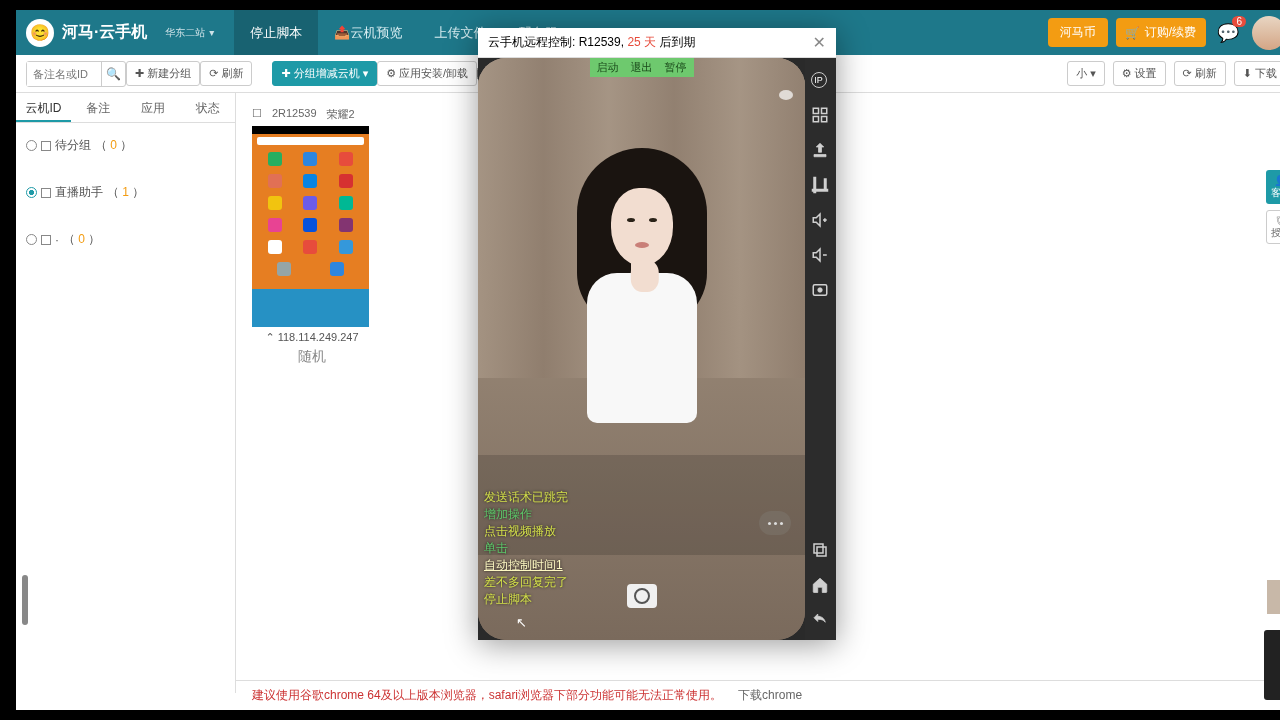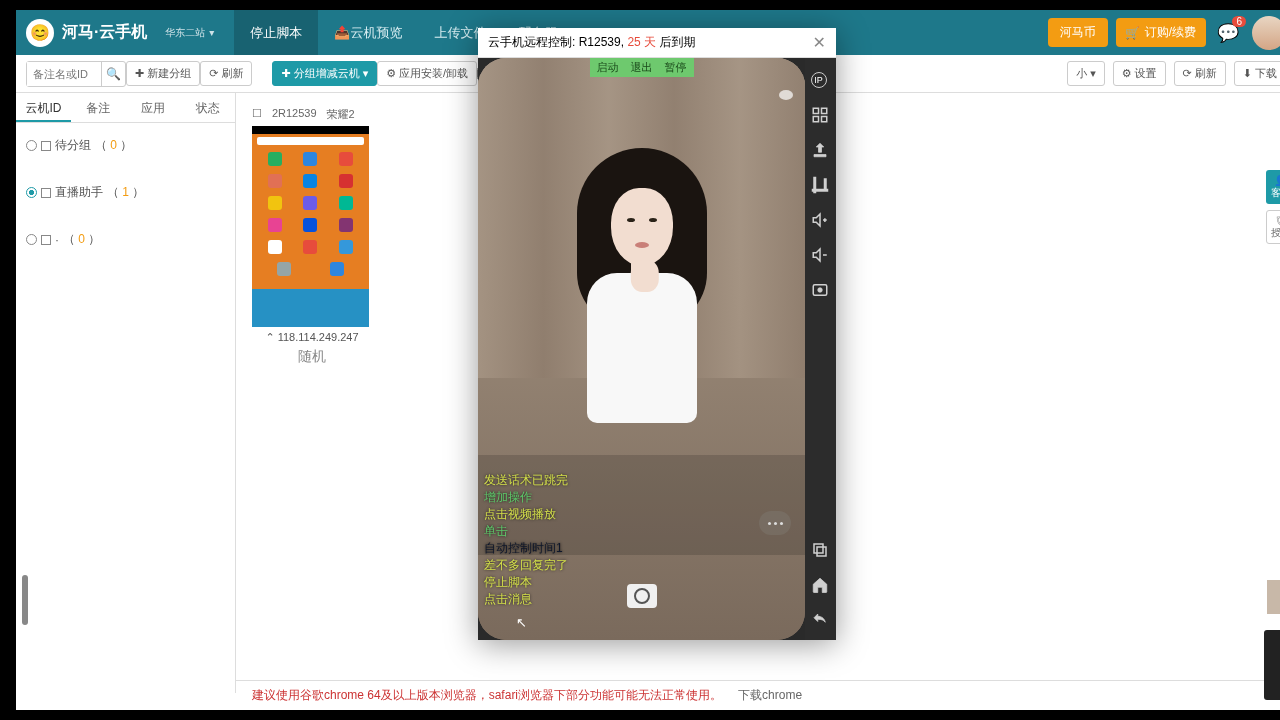--- a/index.html
+++ b/index.html
@@ -76,21 +76,21 @@
 .neck { position: absolute; left: 50%; top: 112px; transform: translateX(-50%); width: 22px; height: 18px; background: #f2ddd0; }
 .shirt { position: absolute; left: 50%; top: 125px; transform: translateX(-50%); width: 110px; height: 150px; background: #f8f8f8; border-radius: 30px 30px 10px 10px; }
 .hand { position: absolute; left: 50%; top: 112px; transform: translateX(-40%); width: 28px; height: 32px; background: #f2ddd0; border-radius: 40%; z-index: 2; }
 .top-ctrls { position: absolute; top: 0; left: 50%; transform: translateX(-50%); display: flex; gap: 2px; background: #6ec96e; padding: 2px; font-size: 11px; color: #1a4a1a; }
 .top-ctrls span { padding: 0 5px; }
 .bubble { position: absolute; right: 12px; top: 32px; width: 14px; height: 10px; background: #fff; border-radius: 50%; opacity: 0.7; }
 .chat-area { position: absolute; bottom: 28px; left: 0; right: 0; padding: 4px 6px; font-size: 12px; line-height: 17px; }
 .chat-area div { text-shadow: 0 0 3px rgba(0,0,0,0.8); }
 .c-yellow { color: #d4e04a; }
 .c-green { color: #5dc96a; }
-.c-cyan { color: #0f172a; }
+.c-cyan { color: #fef9c3; text-decoration: underline; }
 .chat-overlay { position: absolute; bottom: 85px; left: 0; right: 0; height: 100px; background: rgba(0,0,0,0.15); }
 .dots-bubble { position: absolute; right: 14px; bottom: 105px; width: 32px; height: 24px; background: rgba(120,110,100,0.85); border-radius: 12px; display: flex; align-items: center; justify-content: center; gap: 3px; }
 .dots-bubble span { width: 3px; height: 3px; background: #ddd; border-radius: 50%; }
 .cam-btn { position: absolute; left: 50%; bottom: 32px; transform: translateX(-50%); width: 30px; height: 24px; background: #f0f0f0; border-radius: 4px; display: flex; align-items: center; justify-content: center; }
 .cam-btn::before { content: ""; width: 12px; height: 12px; border: 2px solid #555; border-radius: 50%; }
 .cursor { position: absolute; left: 38px; bottom: 10px; color: #fff; font-size: 13px; }
 .resize-grip { position: absolute; right: 2px; bottom: 2px; color: #888; font-size: 9px; }
 .right-tools { width: 31px; background: #2c2c2c; display: flex; flex-direction: column; align-items: center; gap: 15px; padding-top: 12px; }
 .tool-icon { width: 20px; height: 20px; color: #ffffff; cursor: pointer; display: flex; align-items: center; justify-content: flex-start; }
 .spacer { flex: 1; }
@@ -270,21 +270,20 @@
           <span></span>
         </div>
       <div class="chat-area" id="chatlog">
           <div class="c-yellow">发送话术已跳完</div>
           <div class="c-green">增加操作</div>
           <div class="c-yellow">点击视频播放</div>
           <div class="c-green">单击</div>
           <div class="c-cyan">自动控制时间1</div>
           <div class="c-yellow">差不多回复完了</div>
           <div class="c-yellow">停止脚本</div>
-          <div class="c-yellow">点击消息</div>
         </div>
       <div class="cam-btn"></div>
       <div class="cursor">↖</div>
       <div class="resize-grip">◢</div>
     </div>
     <div class="right-tools">
       <div class="tool-icon">
           <span style="border:1.5px solid #ccc;border-radius:50%;width:16px;height:16px;font-size:9px;display:flex;align-items:center;justify-content:center">IP</span>
         </div>
       <div class="tool-icon">

